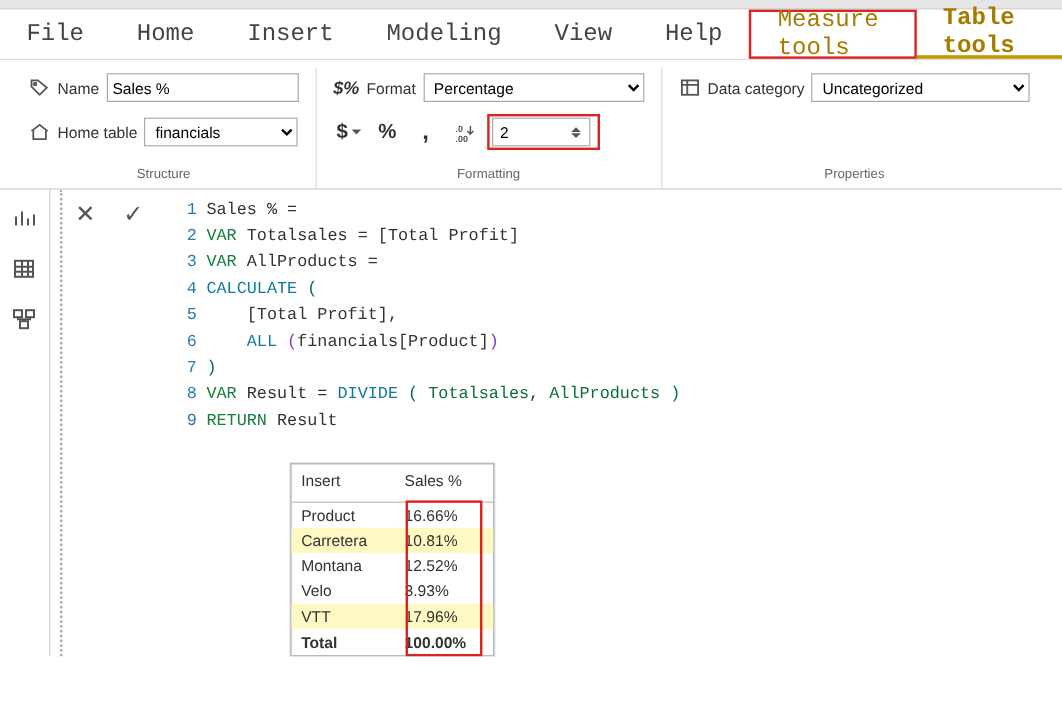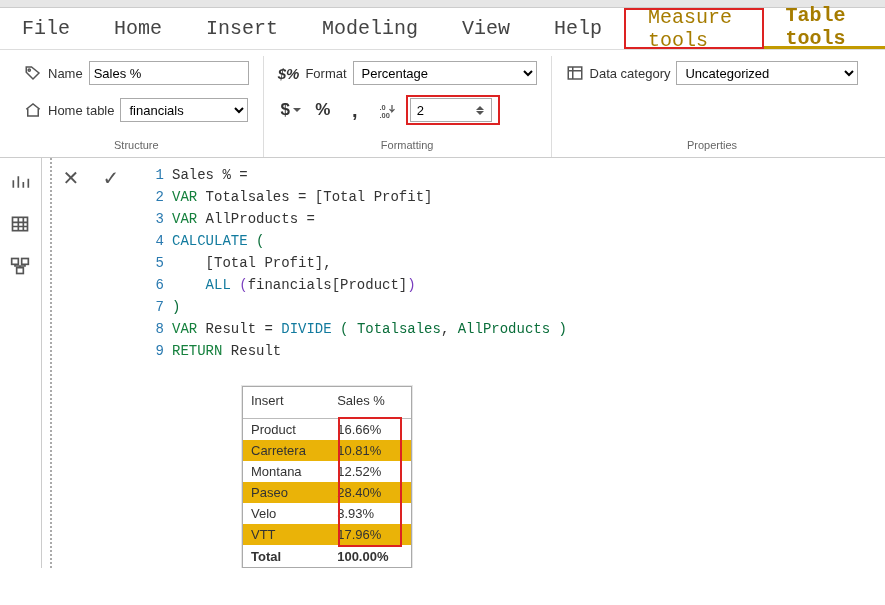--- a/index.html
+++ b/index.html
@@ -109,21 +109,21 @@
     background:#fff;
     position:relative;
     box-shadow: 0 0 0 1px #e6e6e6;
   }
   .visual-card table { border-collapse: collapse; width:100%; }
   .visual-card th {
     text-align:left; font-weight:400; padding:6px 8px 10px 8px;
     border-bottom:1px solid #bbb; font-size:13px;
   }
   .visual-card td { padding:3px 8px; font-size:13px; }
-  .visual-card tr.alt td { background:#eab308;}
+  .visual-card tr.alt td { background:#fef9c3;}
   .visual-card tr.total td { font-weight:700; padding-top:4px;}
   .sales-col-box {
     position:absolute; top:30px; left:95px; width:64px; height:130px;
     border:2px solid #d22; pointer-events:none;
   }
   .name-icon{width:18px;height:18px;}
 </style>
 </head>
 <body>
 
@@ -262,24 +262,20 @@
               <td>16.66%</td>
             </tr>
         <tr class="alt">
               <td>Carretera</td>
               <td>10.81%</td>
             </tr>
         <tr>
               <td>Montana</td>
               <td>12.52%</td>
             </tr>
-        <tr class="alt">
-              <td>Paseo</td>
-              <td>28.40%</td>
-            </tr>
         <tr>
               <td>Velo</td>
               <td>3.93%</td>
             </tr>
         <tr class="alt">
               <td>VTT</td>
               <td>17.96%</td>
             </tr>
         <tr class="total">
               <td>Total</td>

